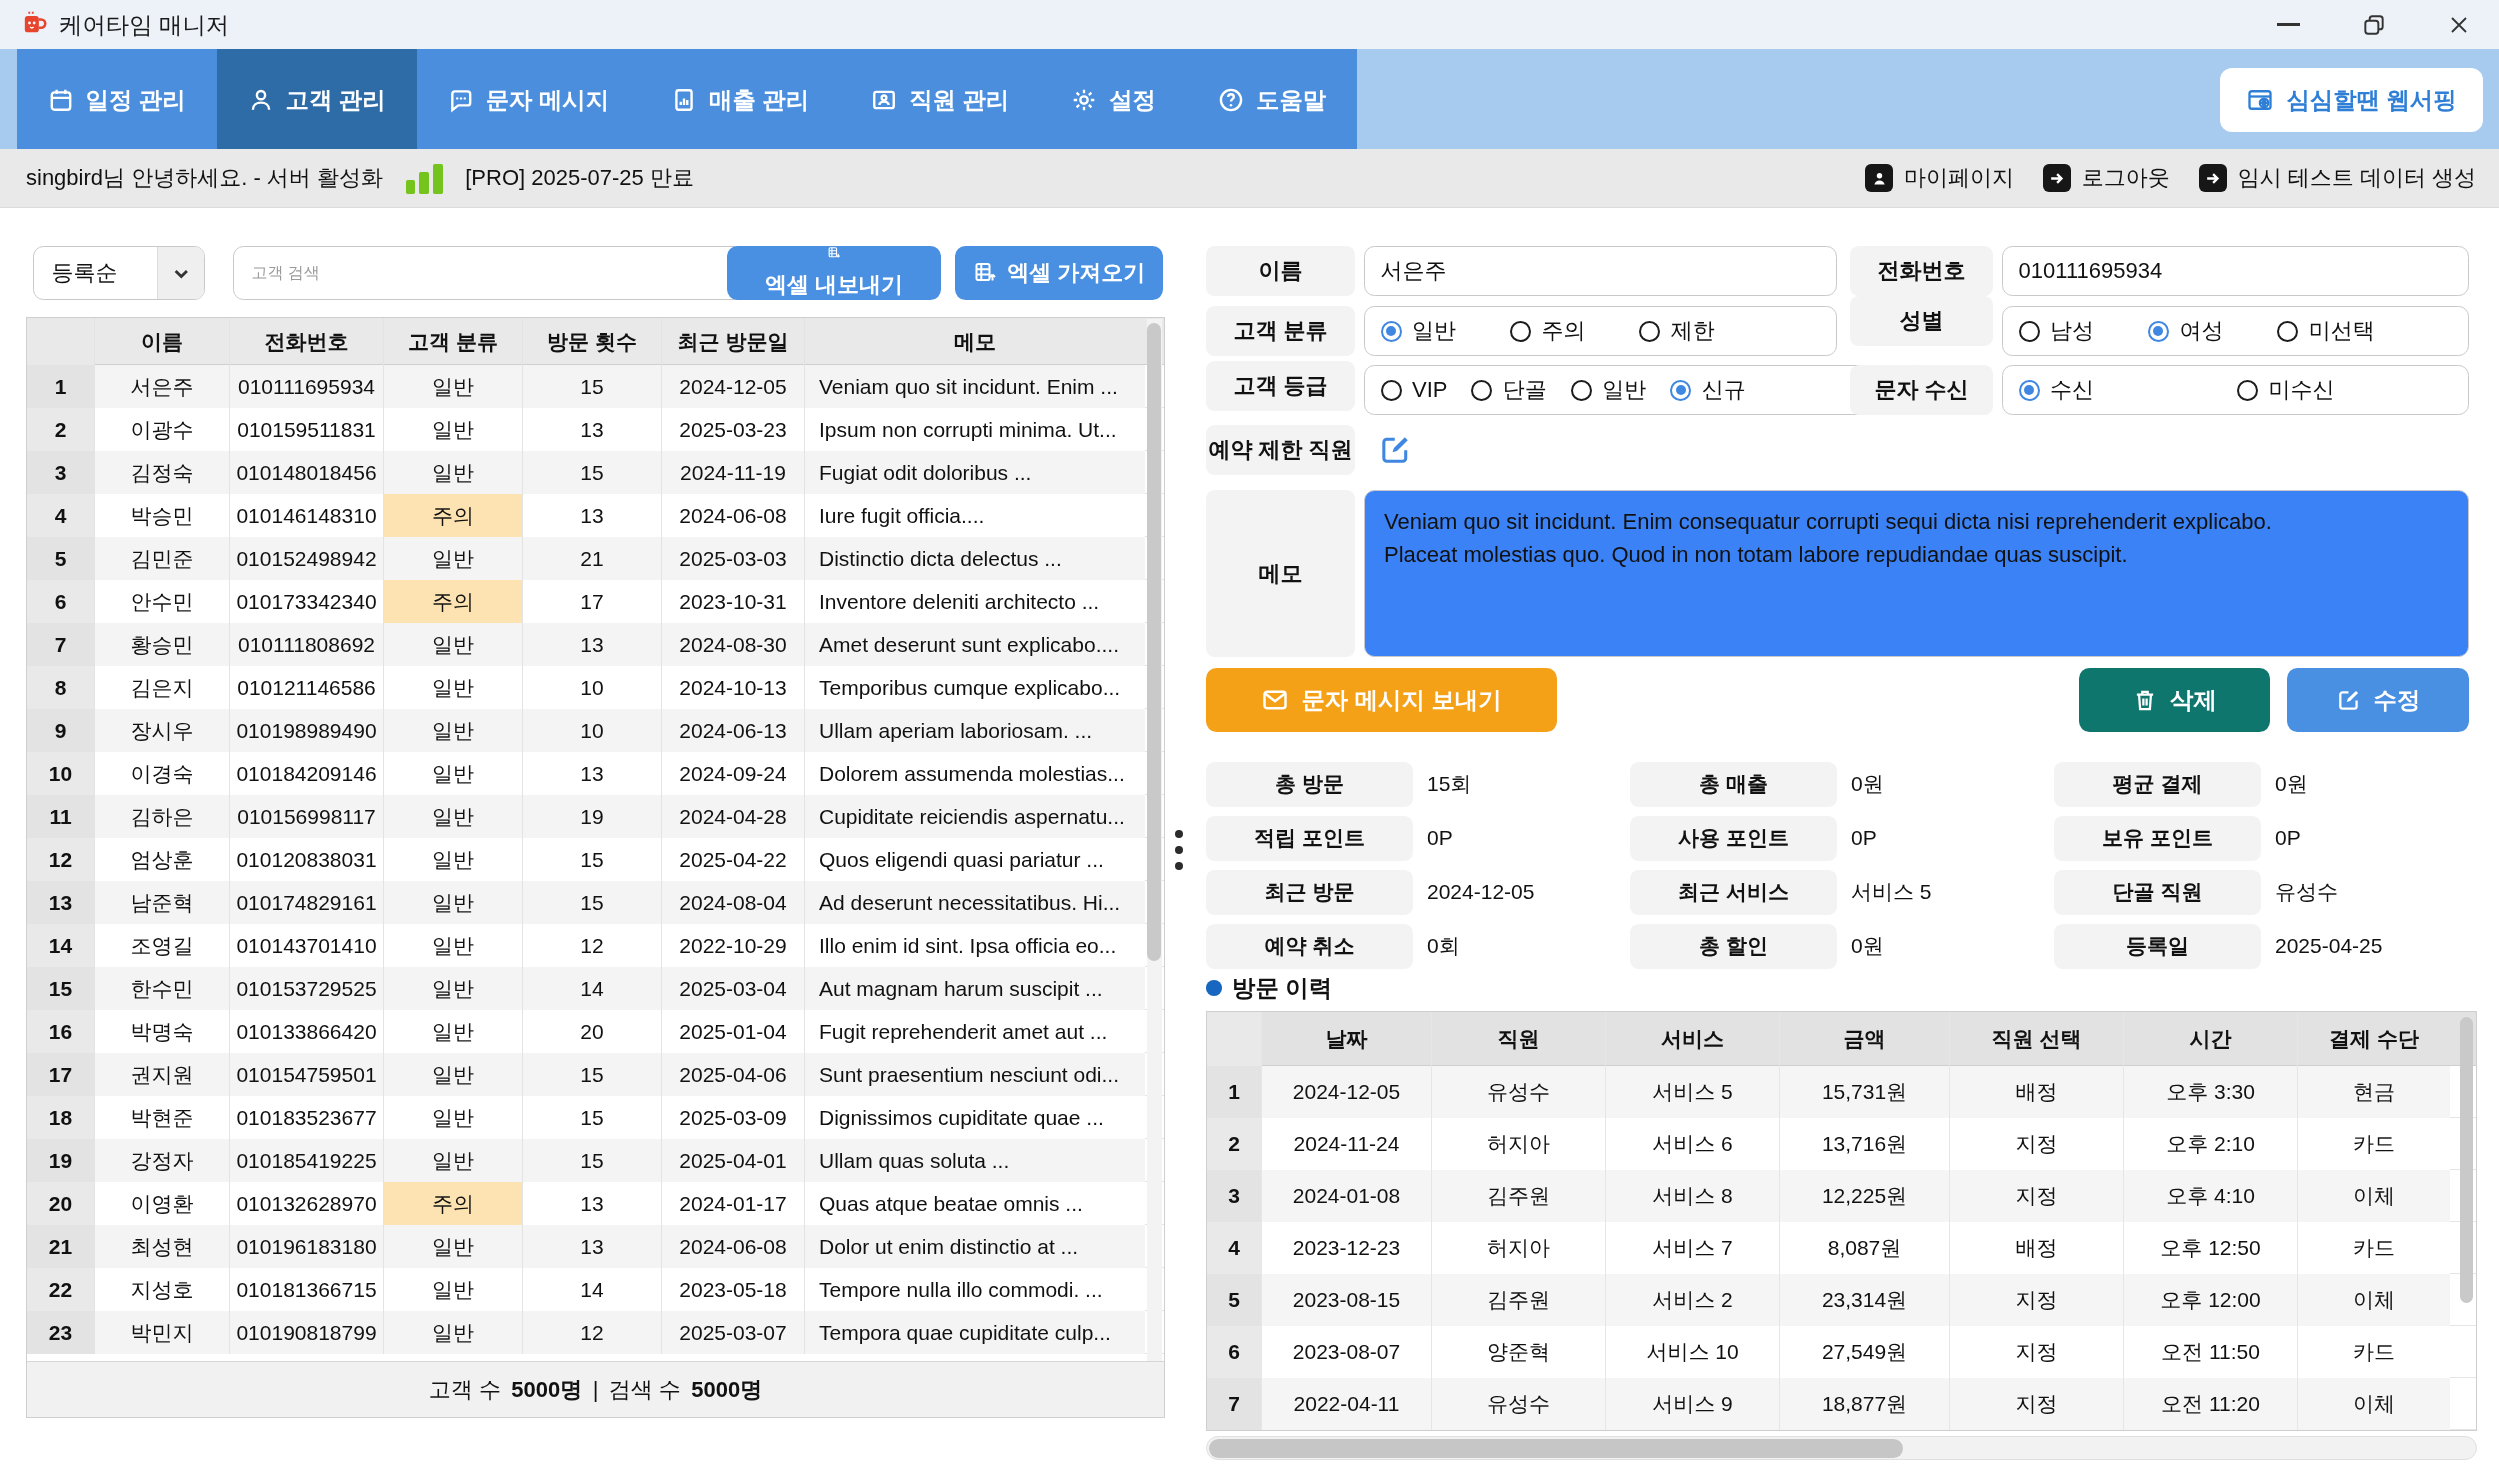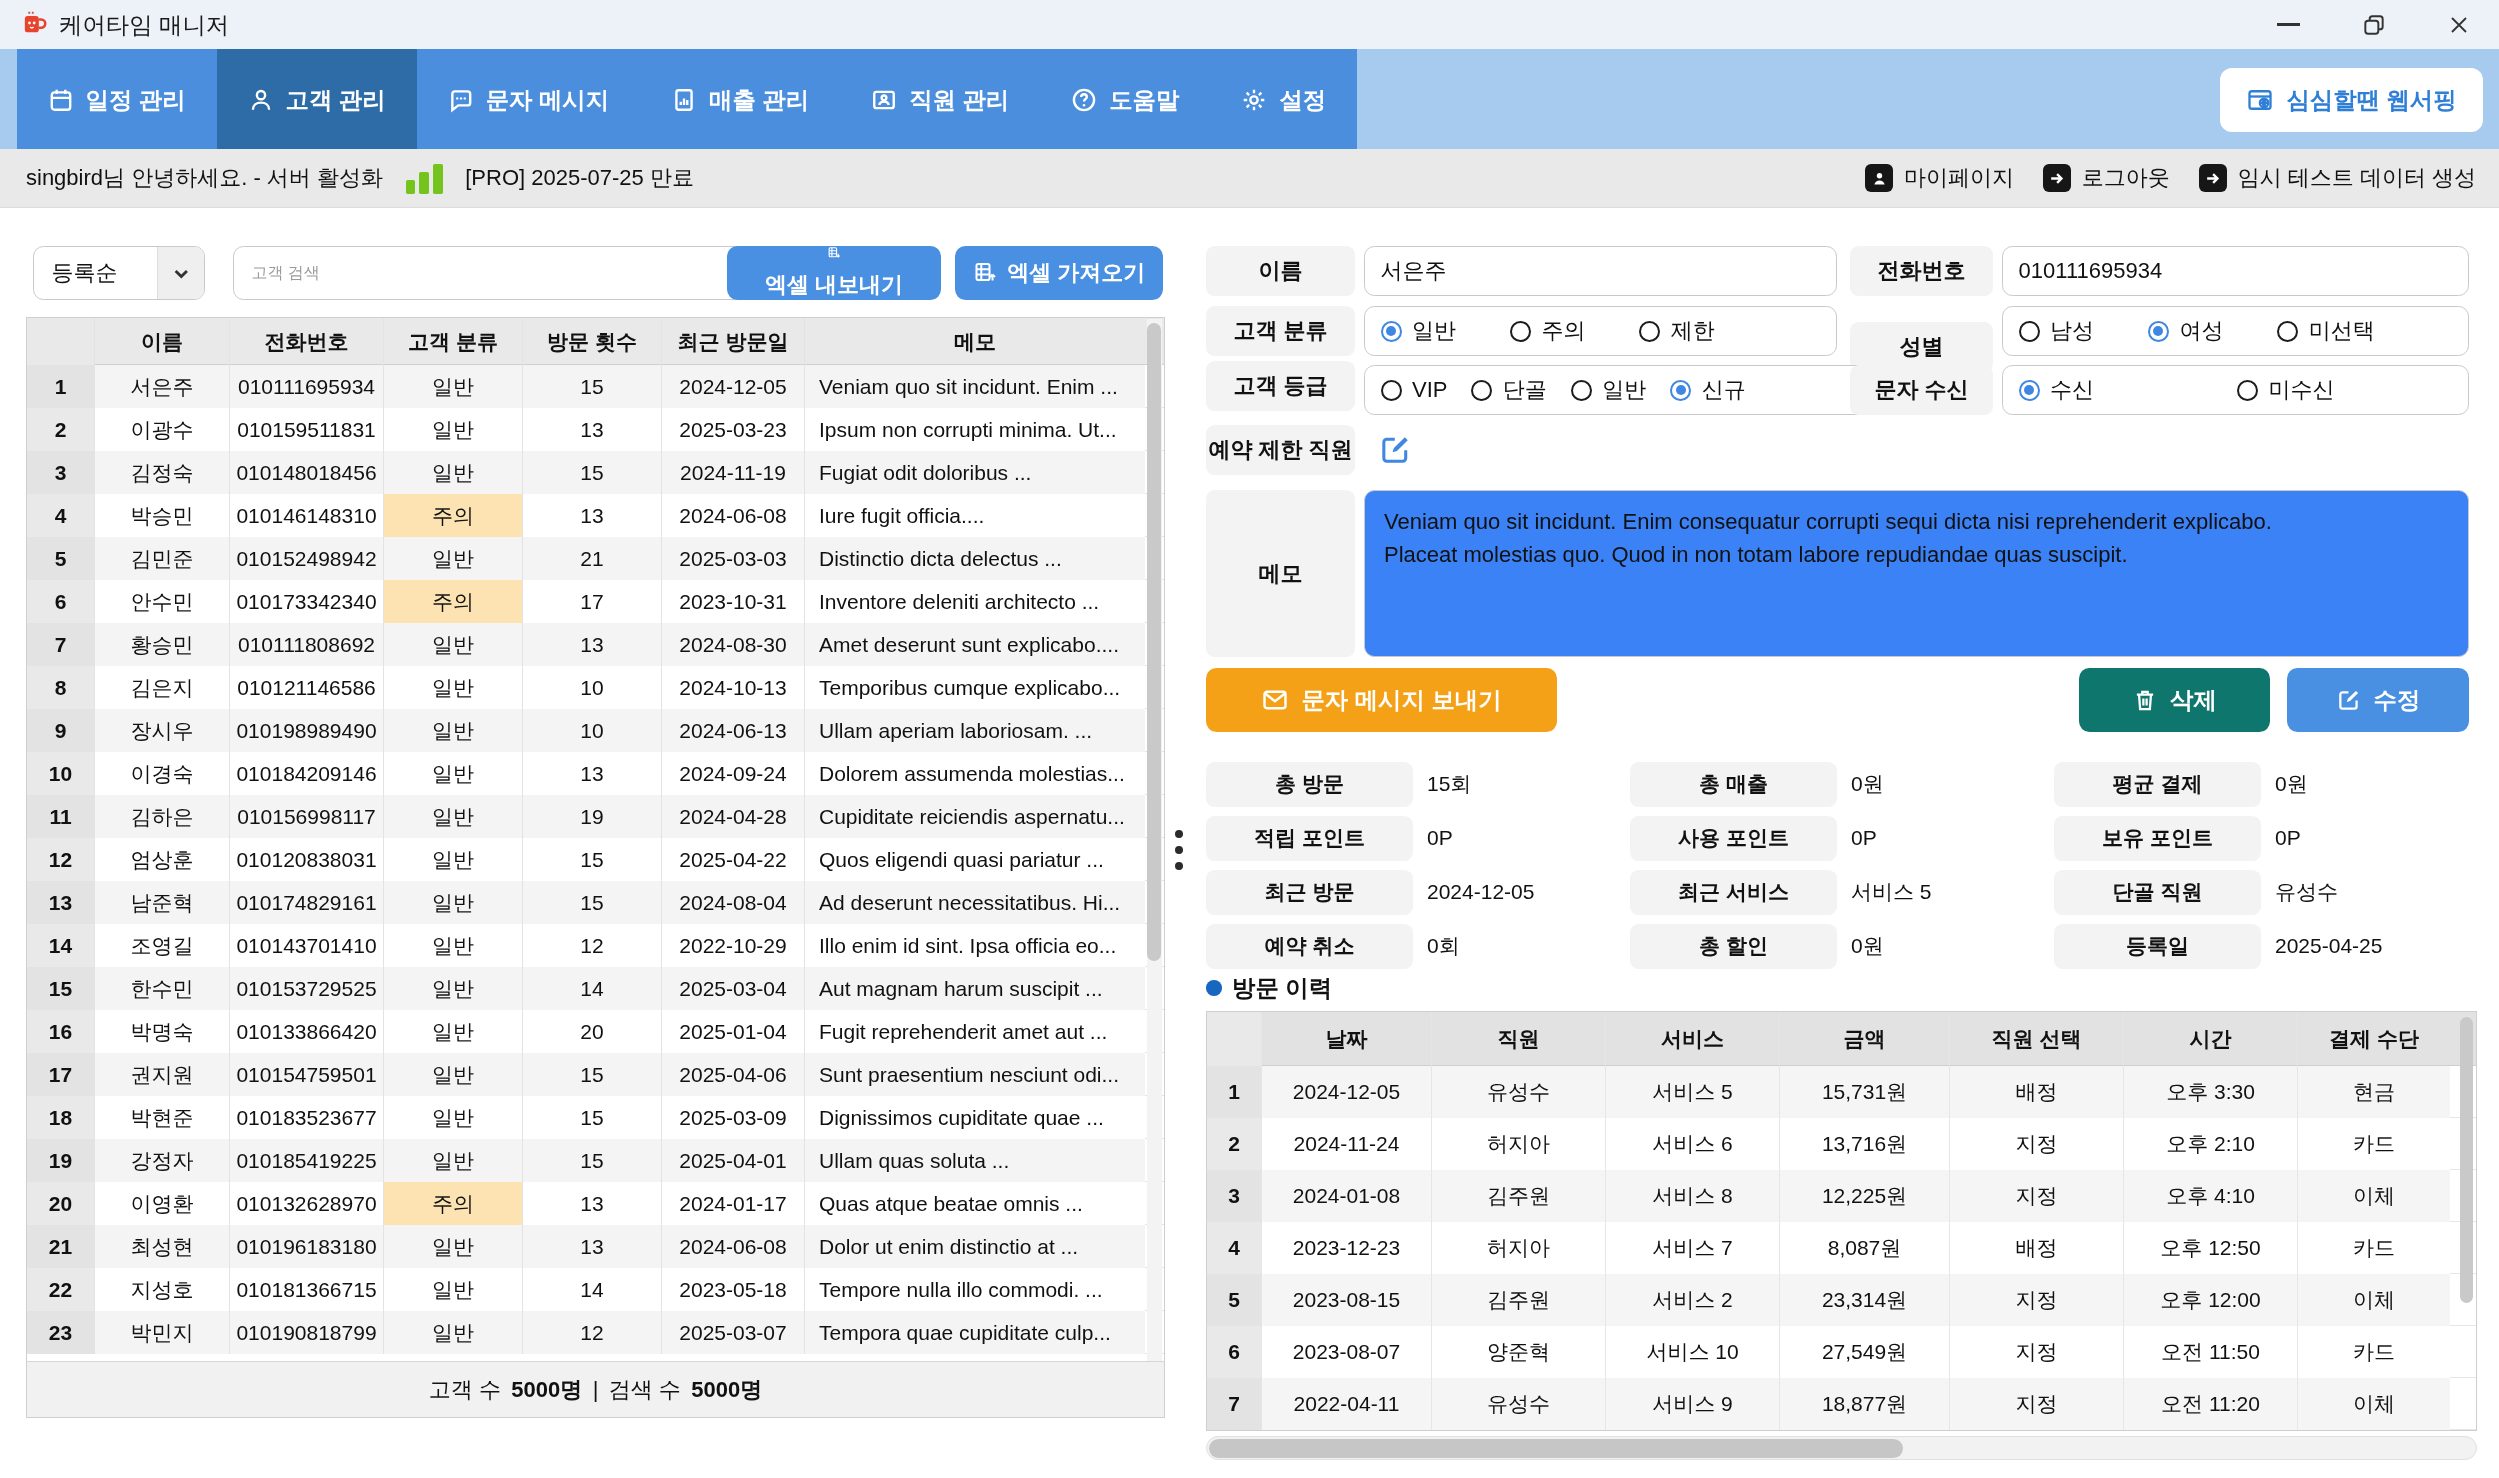--- a/index.html
+++ b/index.html
@@ -177,32 +177,32 @@
     <div class="tab">
       <svg width="26" height="26" viewBox="0 0 24 24" fill="none" stroke="#fff" stroke-width="2.2">
           <rect x="3" y="4.5" width="18" height="15" rx="2"></rect>
           <circle cx="12" cy="10" r="2.2"></circle>
           <path d="M7.5 16.5c.7-2.3 2.7-3 4.5-3s3.8.7 4.5 3"></path>
         </svg>
       <span>직원 관리</span>
     </div>
     <div class="tab">
       <svg width="26" height="26" viewBox="0 0 24 24" fill="none" stroke="#fff" stroke-width="2.2">
+          <circle cx="12" cy="12" r="3.4"></circle>
+          <path d="M12 2.5v3.2M12 18.3v3.2M2.5 12h3.2M18.3 12h3.2M5.2 5.2l2.3 2.3M16.5 16.5l2.3 2.3M18.8 5.2l-2.3 2.3M7.5 16.5l-2.3 2.3"></path>
+        </svg>
+      <span>설정</span>
+    </div>
+    <div class="tab">
+      <svg width="26" height="26" viewBox="0 0 24 24" fill="none" stroke="#fff" stroke-width="2.2">
           <circle cx="12" cy="12" r="9.3"></circle>
           <path d="M9.4 9.3c0-1.6 1.2-2.6 2.6-2.6s2.6 1 2.6 2.5c0 1.9-2.6 2.1-2.6 4.1"></path>
           <circle cx="12" cy="16.8" r="1.2" fill="#fff" stroke="none"></circle>
         </svg>
       <span>도움말</span>
-    </div>
-    <div class="tab">
-      <svg width="26" height="26" viewBox="0 0 24 24" fill="none" stroke="#fff" stroke-width="2.2">
-          <circle cx="12" cy="12" r="3.4"></circle>
-          <path d="M12 2.5v3.2M12 18.3v3.2M2.5 12h3.2M18.3 12h3.2M5.2 5.2l2.3 2.3M16.5 16.5l2.3 2.3M18.8 5.2l-2.3 2.3M7.5 16.5l-2.3 2.3"></path>
-        </svg>
-      <span>설정</span>
     </div>
   </div>
   <button id="web-btn">
     <svg width="28" height="28" viewBox="0 0 24 24" fill="none" stroke="#2f7fd6" stroke-width="2">
         <rect x="3" y="4.5" width="18" height="15" rx="2"></rect>
         <path d="M3 9h18"></path>
         <circle cx="15.5" cy="14.5" r="3.6" fill="#fff"></circle>
         <path d="M11.9 14.5h7.2M15.5 10.9c-1.3 2.4-1.3 4.8 0 7.2M15.5 10.9c1.3 2.4 1.3 4.8 0 7.2"></path>
       </svg>
     <span>심심할땐 웹서핑</span>
@@ -551,21 +551,21 @@
       <span class="radio-circle"></span>
       <span class="radio-label">주의</span>
     </span>
 
     <span class="radio-opt">
       <span class="radio-circle"></span>
       <span class="radio-label">제한</span>
     </span>
 
 </div>
-<div class="form-label" style="left:1850px; top:322px; width:143px;text-align:right;">성별</div>
+<div class="form-label" style="left:1850px; top:296px; width:143px;text-align:right;">성별</div>
 <div class="radio-box opts-3" style="left:2002px; top:306px; width:467px;">
 
     <span class="radio-opt">
       <span class="radio-circle"></span>
       <span class="radio-label">남성</span>
     </span>
 
     <span class="radio-opt selected">
       <span class="radio-circle"></span>
       <span class="radio-label">여성</span>

